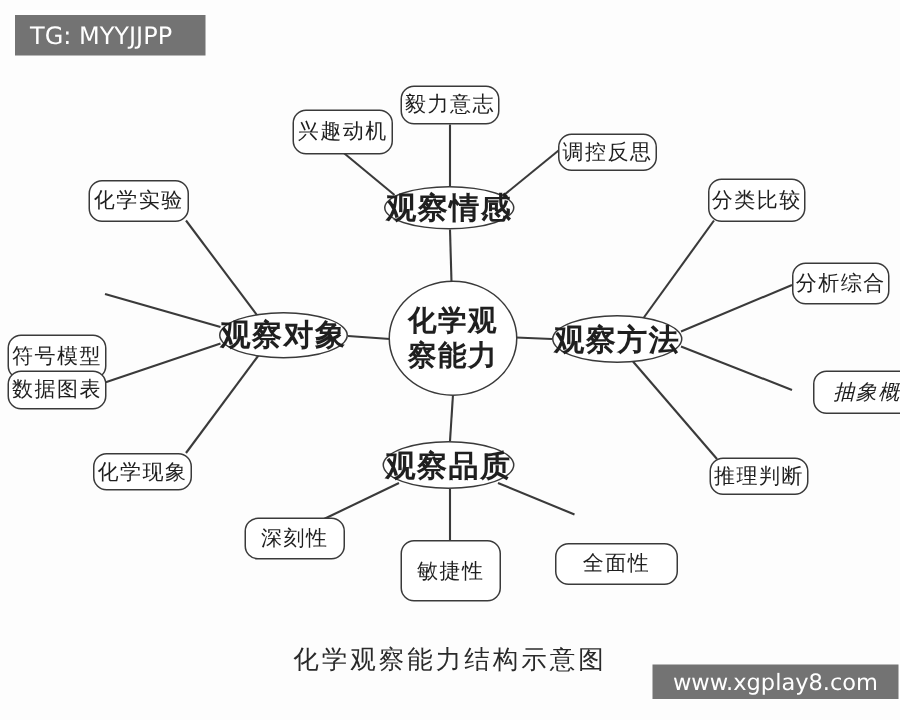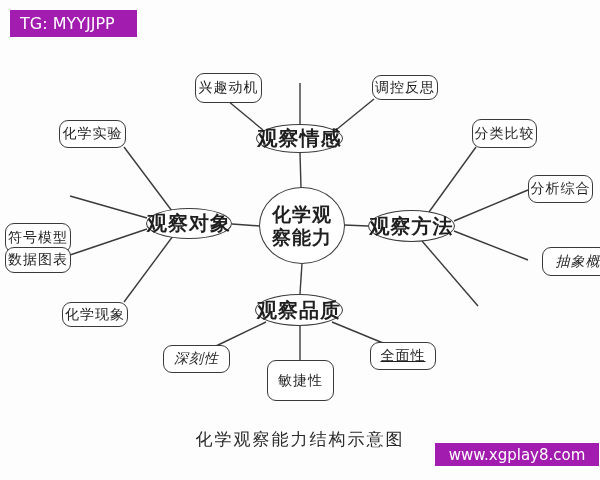--- a/index.html
+++ b/index.html
@@ -18,21 +18,21 @@
   .center-node{
     border-radius:50%;font-size:19px;font-weight:bold;line-height:1.2;
     flex-direction:column;text-align:center;letter-spacing:1px;
   }
   .caption{
     position:absolute;left:0;top:404px;width:600px;text-align:center;
     font-size:17px;letter-spacing:2px;color:#2a2a2a;margin-top:24px;
   }
   .banner{
     position:absolute;display:flex;align-items:center;
-    background:#a21caf;color:#ffffff;
+    background:#737373;color:#ffffff;
     font-family:"DejaVu Sans","Liberation Sans",sans-serif;
   }
   .banner-top{left:10px;top:10px;width:127px;height:27px;font-size:16px;padding-left:10px;box-sizing:border-box;}
   .banner-bottom{left:435px;top:443px;width:164px;height:23px;font-size:15px;justify-content:center;}
 </style>
 </head>
 <body>
 
 <div class="stage">
 
@@ -66,33 +66,35 @@
     <span>化学观</span>
     <span>察能力</span>
   </div>
 
   <div class="node branch" style="left:256px;top:124px;width:87px;height:29px;">观察情感</div>
   <div class="node branch" style="left:146px;top:208px;width:86px;height:31px;">观察对象</div>
   <div class="node branch" style="left:368px;top:210px;width:87px;height:32px;">观察方法</div>
   <div class="node branch" style="left:255px;top:294px;width:88px;height:32px;">观察品质</div>
 
   <div class="node leaf" style="left:163px;top:73px;width:67px;height:30px;margin-left:32px;">兴趣动机</div>
-  <div class="node leaf" style="left:372px;top:75px;width:66px;height:25px;">调控反思</div>
+  <div class="node leaf" style="left:267px;top:57px;width:66px;height:26px;">毅力意志</div>
+  <div class="node leaf" style="left:372px;top:89px;width:66px;height:25px;">调控反思</div>
 
   <div class="node leaf" style="left:59px;top:120px;width:67px;height:28px;">化学实验</div>
   <div class="node leaf" style="left:5px;top:175px;width:66px;height:30px;margin-top:48px;">符号模型</div>
   <div class="node leaf" style="left:5px;top:247px;width:66px;height:26px;">数据图表</div>
   <div class="node leaf" style="left:62px;top:302px;width:66px;height:25px;">化学现象</div>
 
   <div class="node leaf" style="left:472px;top:119px;width:65px;height:29px;">分类比较</div>
   <div class="node leaf" style="left:528px;top:175px;width:65px;height:28px;">分析综合</div>
   <div class="node leaf" style="left:542px;top:247px;width:87px;height:29px;font-style:italic;">抽象概括</div>
+  <div class="node leaf" style="left:473px;top:305px;width:66px;height:25px;">推理判断</div>
 
-  <div class="node leaf" style="left:163px;top:345px;width:67px;height:28px;font-style:italic;">深刻性</div>
+  <div class="node leaf" style="left:163px;top:345px;width:67px;height:28px;">深刻性</div>
   <div class="node leaf" style="left:267px;top:360px;width:67px;height:41px;">敏捷性</div>
-  <div class="node leaf" style="left:370px;top:342px;width:66px;height:28px;text-decoration:underline;">全面性</div>
+  <div class="node leaf" style="left:370px;top:362px;width:82px;height:28px;">全面性</div>
 
   <div class="caption">化学观察能力结构示意图</div>
 
   <div class="banner banner-top">TG: MYYJJPP</div>
   <div class="banner banner-bottom">www.xgplay8.com</div>
 
 </div>
 
 </body></html>

